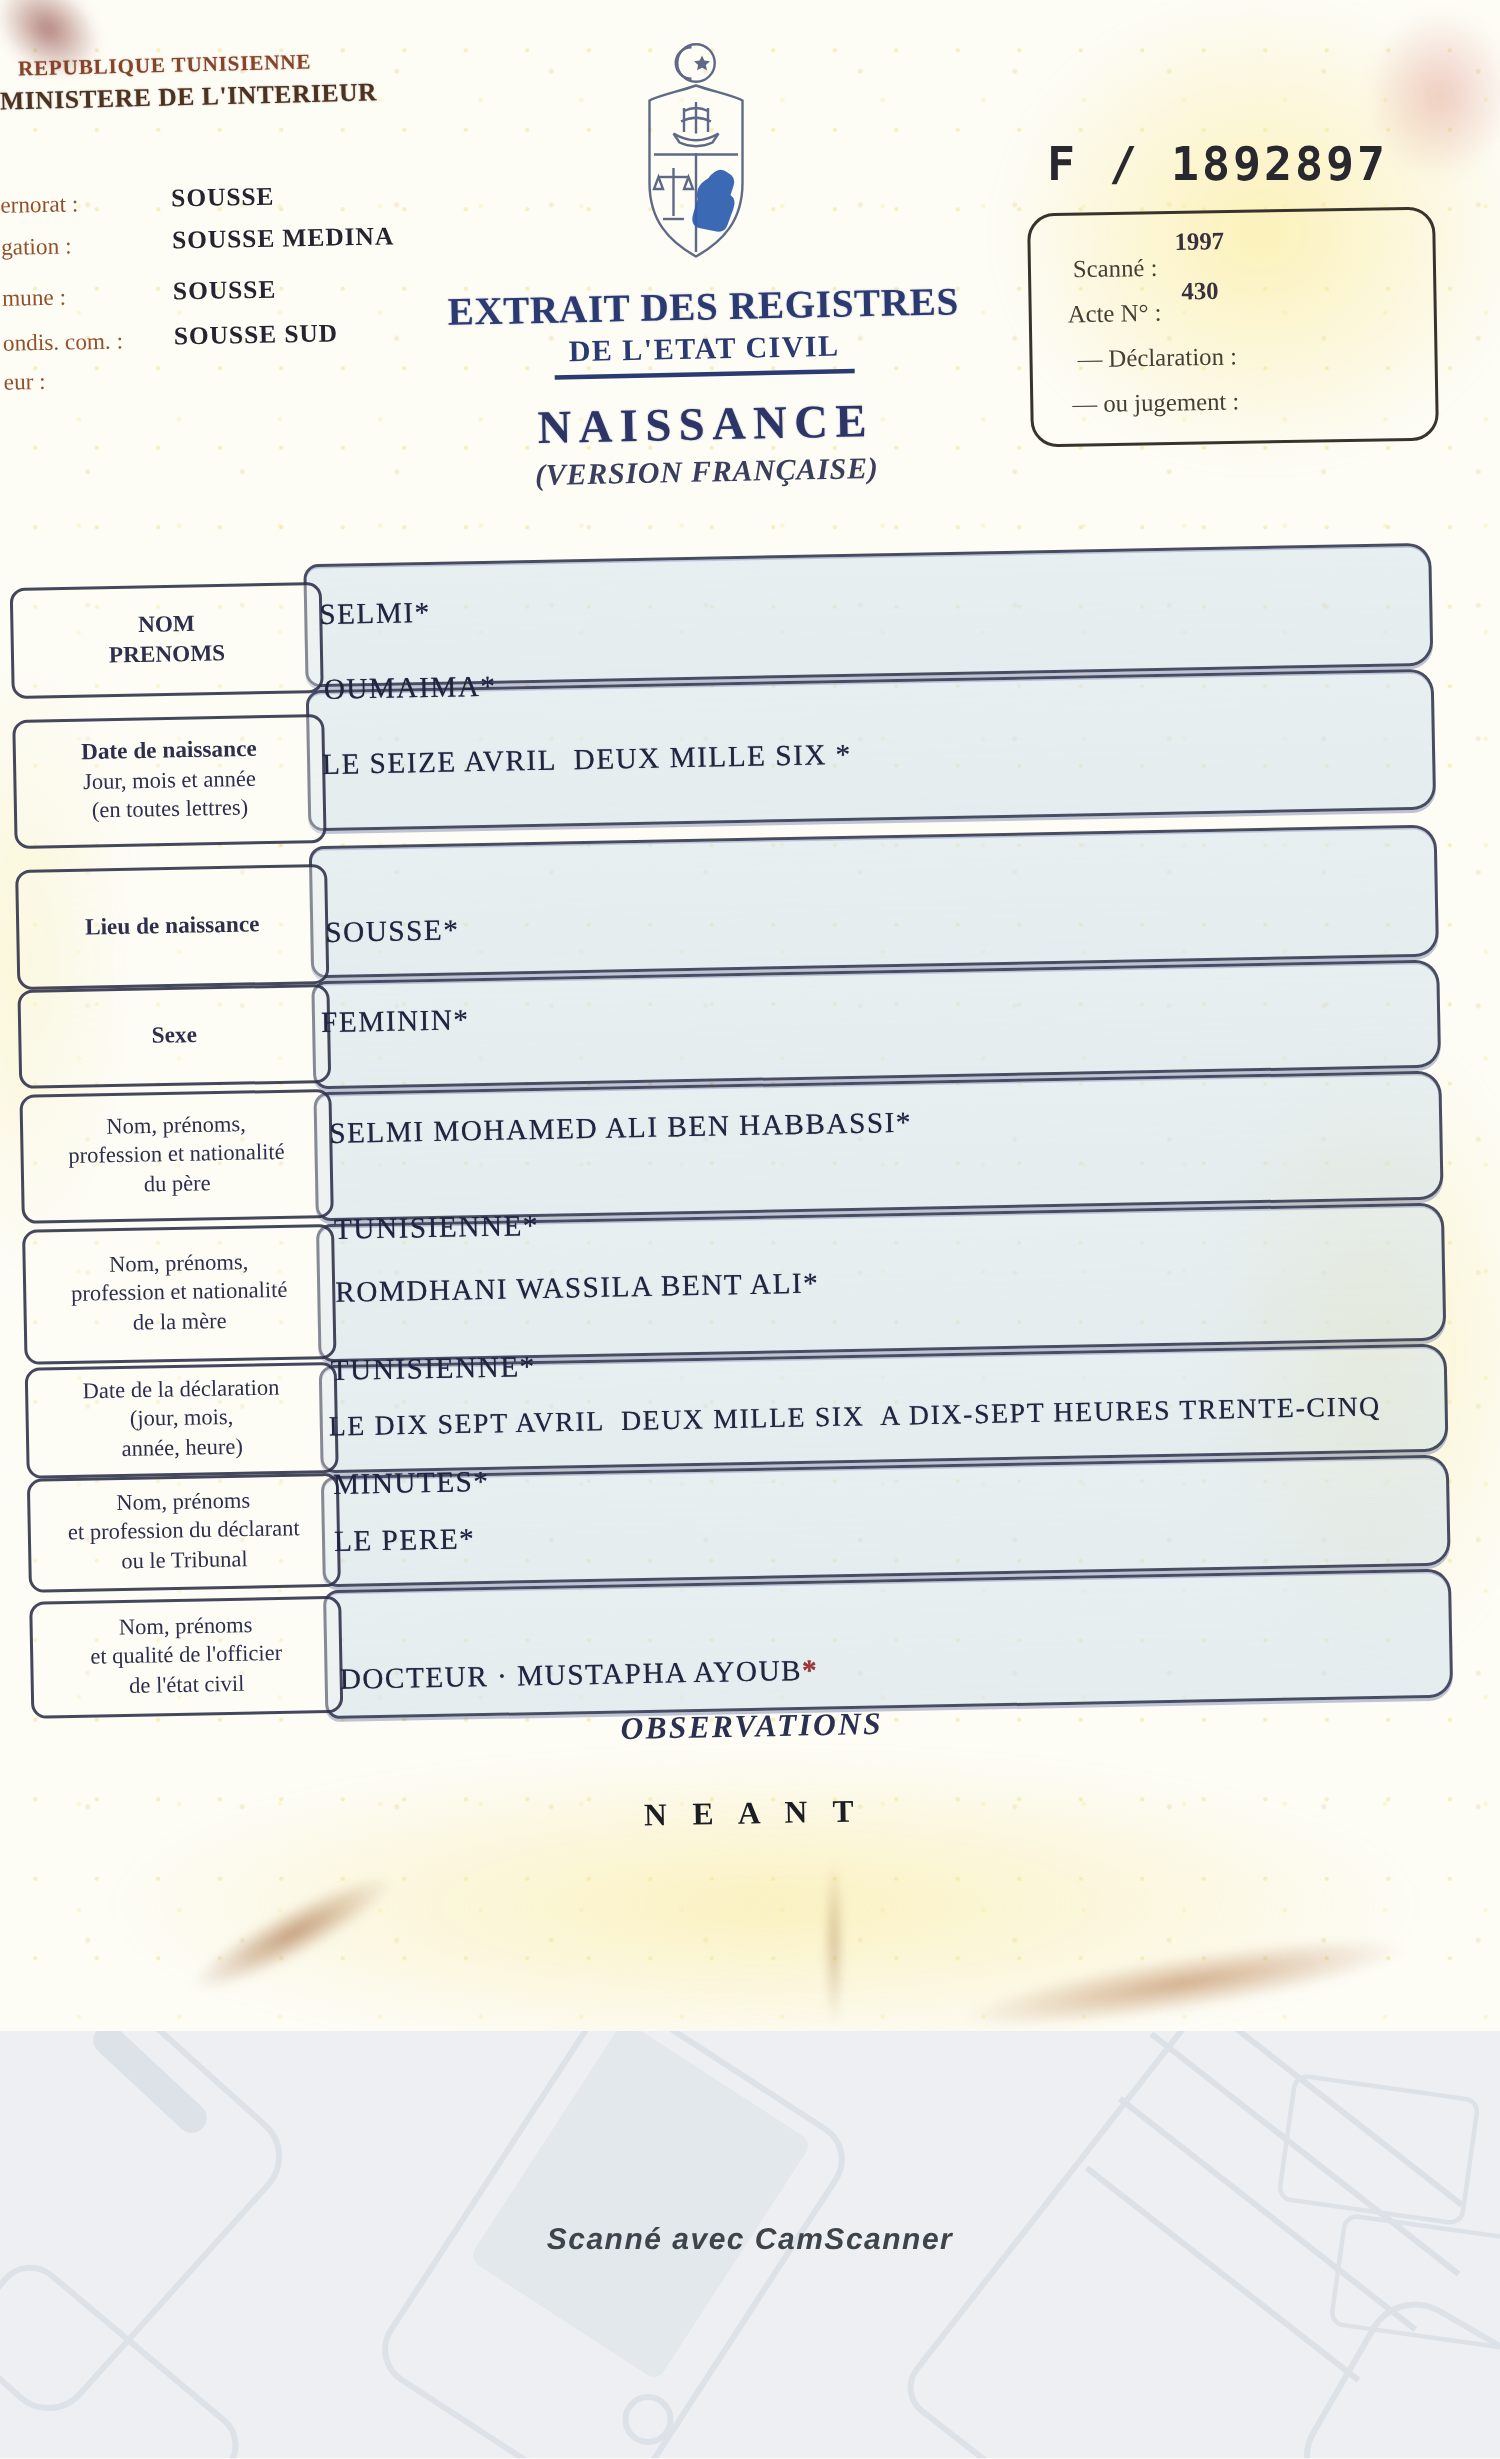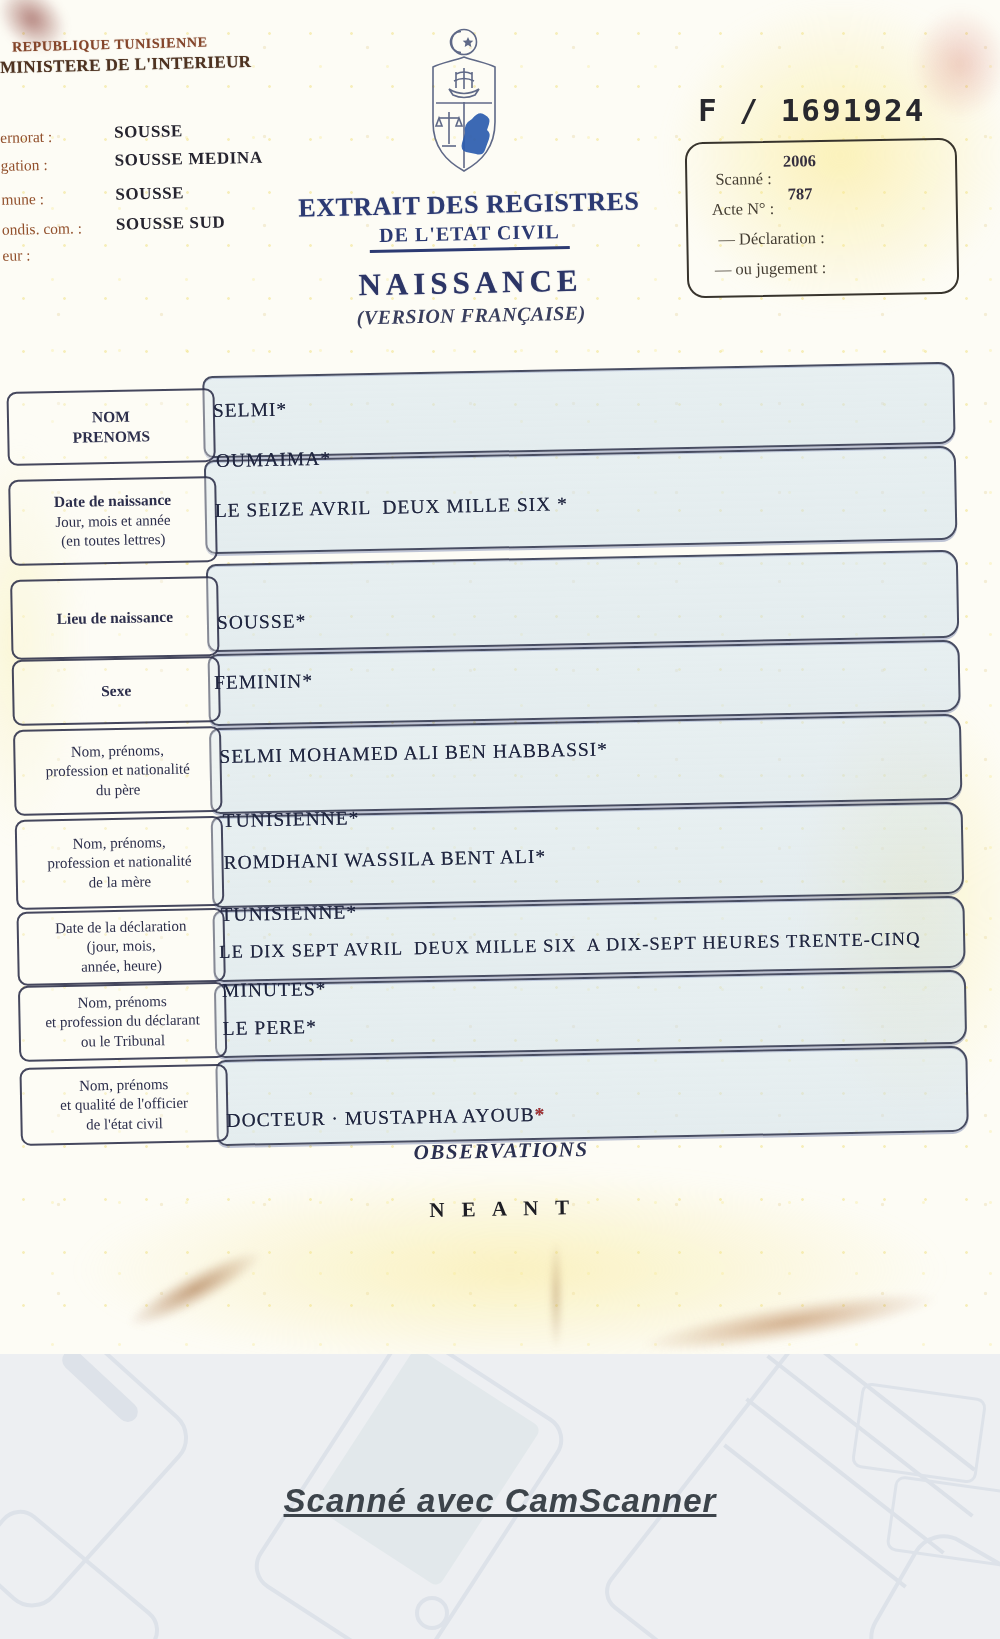--- a/index.html
+++ b/index.html
@@ -75,21 +75,21 @@
   .d-screen{position:absolute;left:352px;top:18px;width:150px;height:190px;background:#e2e8eb;border-radius:8px;transform:rotate(33deg);}
   .d-home{position:absolute;left:415px;top:242px;width:26px;height:26px;border:4px solid #dde2e9;border-radius:50%;}
   .d-doc{left:700px;top:-60px;width:430px;height:480px;transform:rotate(38deg);border-radius:22px;}
   .d-line{position:absolute;height:0;border-top:4px solid #dce1e8;transform:rotate(38deg);}
   .d-sq{left:-90px;top:-30px;width:230px;height:240px;transform:rotate(42deg);border-radius:30px;}
   .d-bar{position:absolute;left:52px;top:22px;width:96px;height:20px;background:#dde2e9;border-radius:10px;transform:rotate(43deg);}
   .d-tile1{left:856px;top:36px;width:120px;height:80px;transform:rotate(8deg);border-radius:10px;border-width:3px;}
   .d-tile2{left:890px;top:130px;width:130px;height:70px;transform:rotate(8deg);border-radius:10px;border-width:3px;}
   .d-br{left:880px;top:210px;width:200px;height:140px;transform:rotate(30deg);border-radius:34px;}
   .d-bl1{left:-60px;top:190px;width:190px;height:160px;transform:rotate(40deg);border-radius:24px;}
-  .caption{position:absolute;left:0;top:128px;width:100%;text-align:center;font-family:"Liberation Sans",sans-serif;font-style:italic;font-weight:700;font-size:33px;letter-spacing:1px;color:#3d444b;text-decoration:underline;}
+  .caption{position:absolute;left:0;top:128px;width:100%;text-align:center;font-family:"Liberation Sans",sans-serif;font-style:italic;font-weight:700;font-size:20px;letter-spacing:1px;color:#3d444b;}
 </style>
 </head>
 <body>
 
 <div class="page">
 
   <div class="paper">
     <div class="speckle"></div>
     <div class="wash wash-tr"></div>
     <div class="wash wash-r"></div>
@@ -135,26 +135,26 @@
       <path d="M56 93 q7 -9 13 -4 q6 3 4 9 l-2 6 q4 3 2 9 l-4 11 q-2 6 -9 4 l-10 -2 q-6 -2 -4 -9 l3 -10 q-2 -9 7 -14 Z" fill="#2b5cae" opacity="0.92"></path>
     </svg>
 
     <div class="t-wrap">
       <div class="t1">EXTRAIT DES REGISTRES</div>
       <div><span class="t2">DE L'ETAT CIVIL</span></div>
       <div class="t3">NAISSANCE</div>
       <div class="t4">(VERSION FRANÇAISE)</div>
     </div>
 
-    <div class="serial">F / 1691924</div>
+    <div class="serial">F / 1892897</div>
     <div class="actbox">
       <span class="ab-annee">Scanné :</span>
-      <span class="ab-annee-v">2006</span>
+      <span class="ab-annee-v">1997</span>
       <span class="ab-acte">Acte N° :</span>
-      <span class="ab-acte-v">787</span>
+      <span class="ab-acte-v">430</span>
       <span class="ab-dec">— Déclaration :</span>
       <span class="ab-jug">— ou jugement :</span>
     </div>
 
     <div class="rec">
 
       <div class="vbox" style="top:12px;height:78px"></div>
       <div class="vbox" style="top:96px;height:90px"></div>
       <div class="vbox" style="top:200px;height:84px"></div>
       <div class="vbox" style="top:290px;height:68px"></div>

